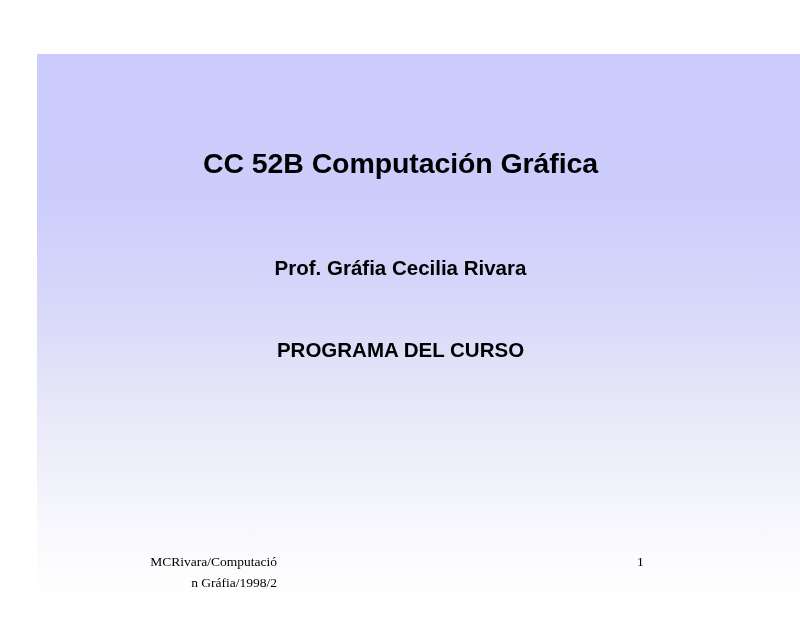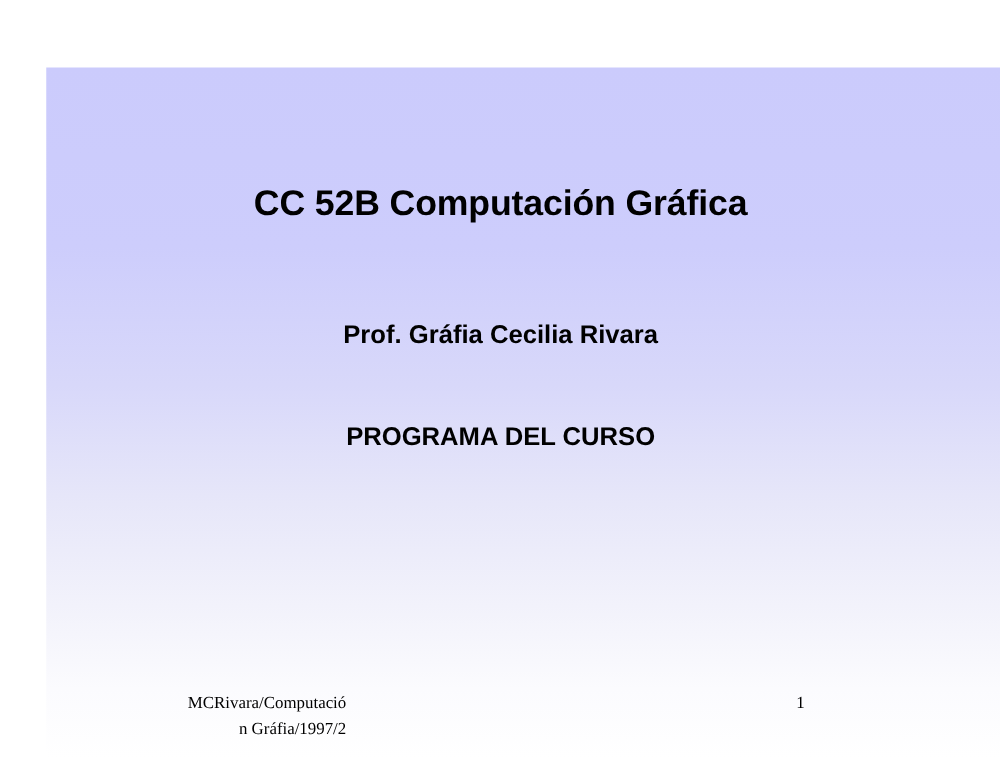--- a/index.html
+++ b/index.html
@@ -137,18 +137,18 @@
     <div class="subtitle-line">Prof. Gráfia Cecilia Rivara</div>
   </div>
 
   <div id="section-block">
     <div class="section-line">PROGRAMA DEL CURSO</div>
   </div>
 
   <div id="footer">
     <div id="footer-text">
       <span class="ftline">MCRivara/Computació</span>
-      <span class="ftline">n Gráfia/1997/2</span>
+      <span class="ftline">n Gráfia/1998/2</span>
     </div>
     <div id="page-number">1</div>
   </div>
 
 </div>
 
 </body></html>

